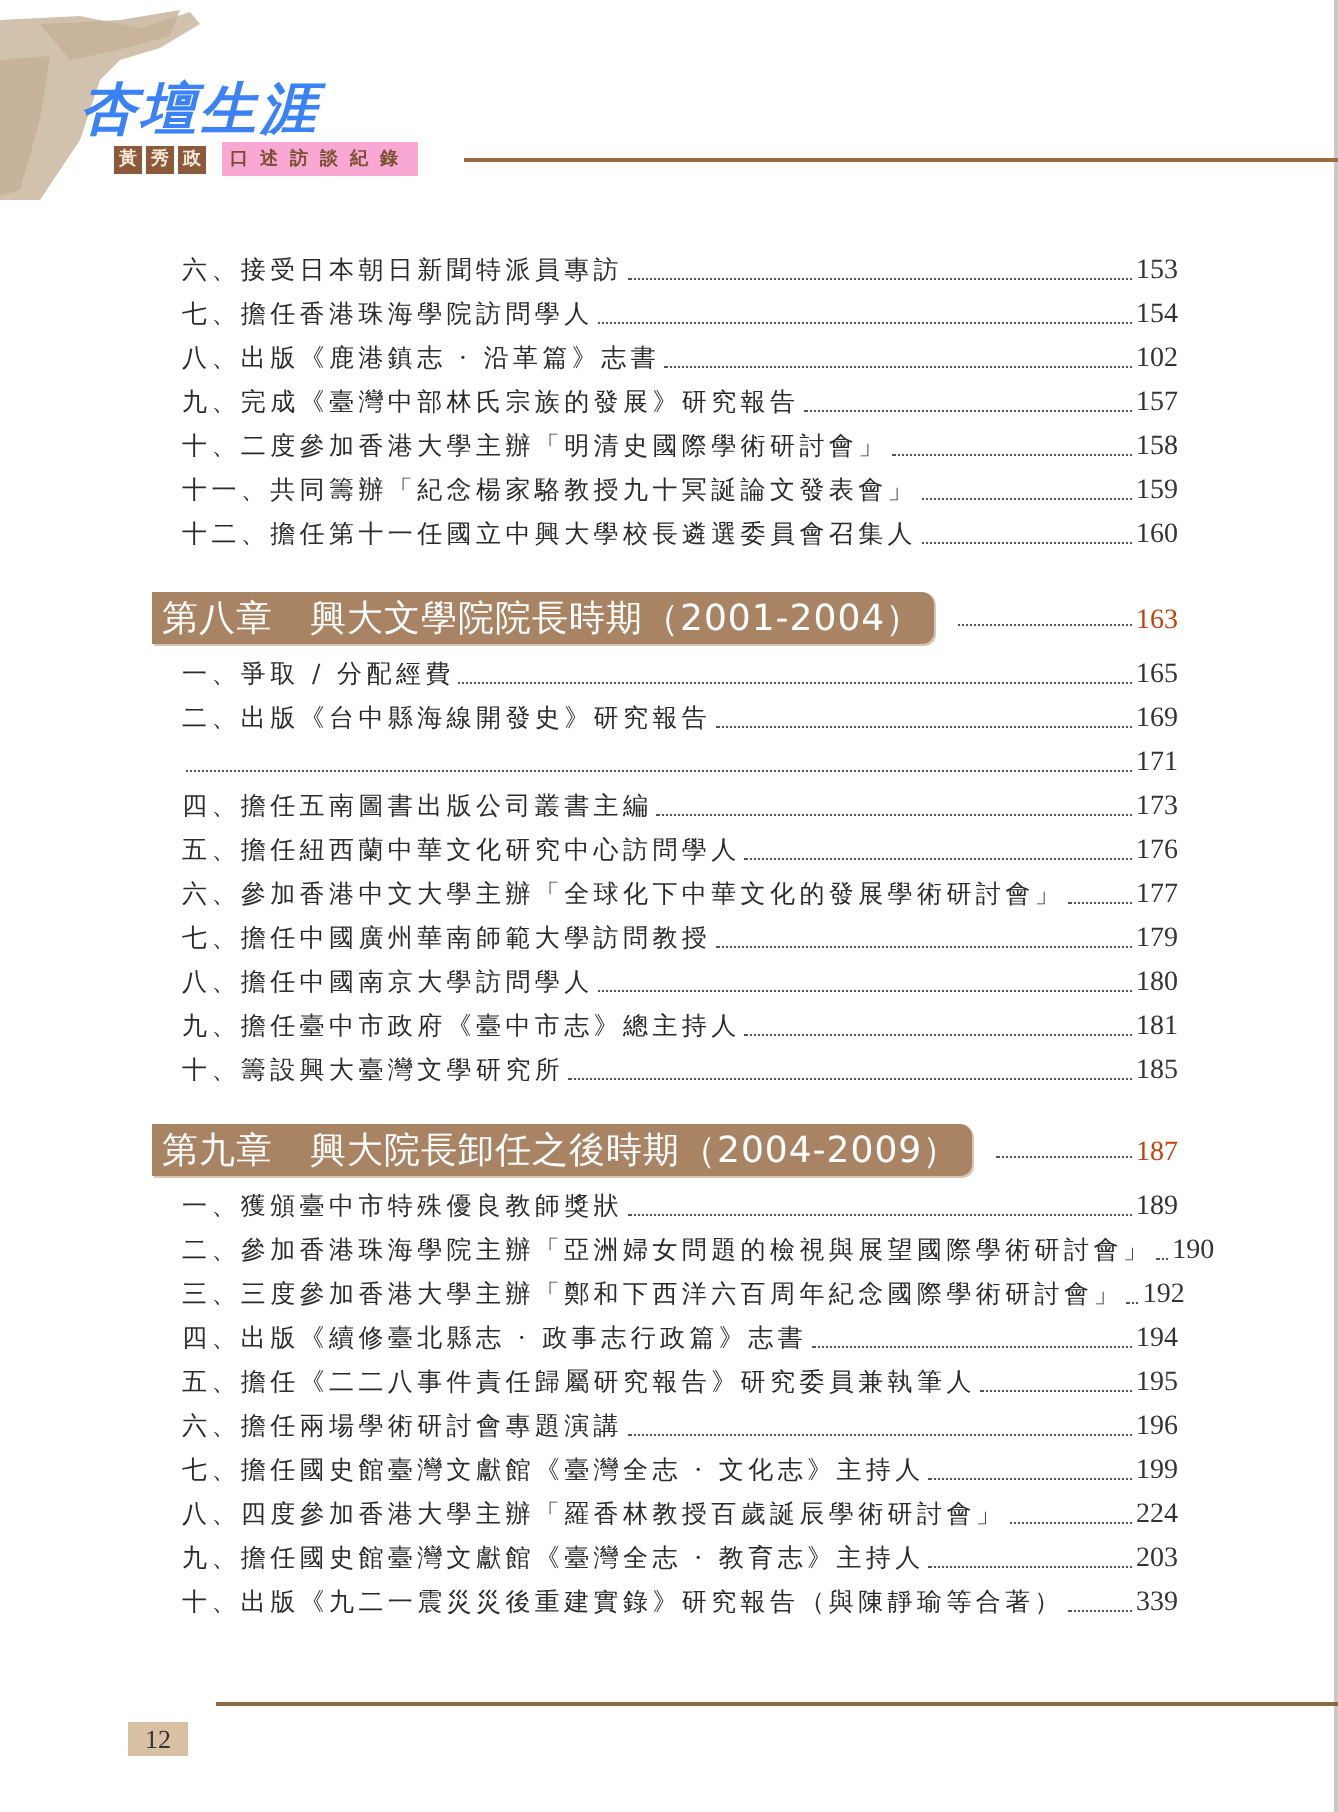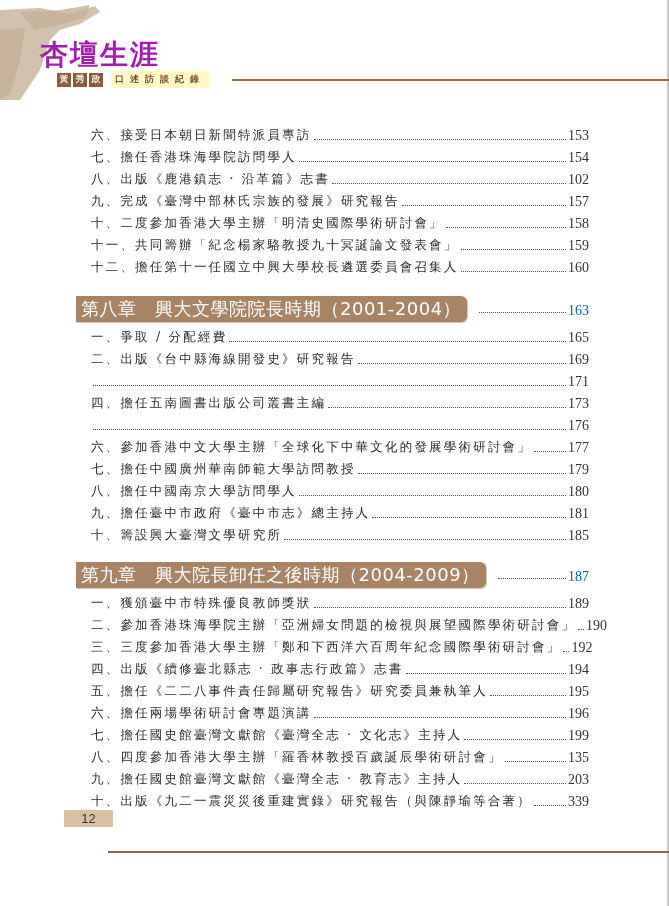--- a/index.html
+++ b/index.html
@@ -3,45 +3,45 @@
 <meta charset="utf-8">
 <style>
   html, body { margin: 0; padding: 0; background: #ffffff; }
   body { width: 669px; height: 906px; position: relative; overflow: hidden;
          font-family: "DejaVu Serif", "Liberation Serif", serif; color: #2b2b2b; }
   .page-edge { position: absolute; right: 0; top: 0; width: 2px; height: 906px; background: #c9c9c9; }
 
   
   .brush { position: absolute; left: 0; top: 0; width: 150px; height: 100px; }
   .title { position: absolute; left: 40px; top: 36px; font-size: 28px; letter-spacing: 2px;
-           color: #a21caf; font-family: "DejaVu Serif", serif; font-weight: bold; }
+           color: #3b82f6; font-family: "DejaVu Serif", serif; font-style: italic; font-weight: bold; }
   .subtitle-row { position: absolute; left: 57px; top: 71px; display: flex; align-items: center; }
   .seal { width: 14px; height: 14px; background: #8a5a3a; color: #f4e6d4; font-size: 9px;
           display: flex; align-items: center; justify-content: center; margin-right: 2px;
           font-family: "DejaVu Sans", sans-serif; font-weight: bold; }
   .subtitle { margin-left: 6px; font-size: 9px; letter-spacing: 6px; color: #7a4f32;
-              background: #fef9c3; padding: 2px 4px; font-family: "DejaVu Sans", sans-serif; font-weight: bold; }
+              background: #f9a8d4; padding: 2px 4px; font-family: "DejaVu Sans", sans-serif; font-weight: bold; }
   .header-rule { position: absolute; left: 232px; top: 79px; width: 437px; height: 2px; background: #9b6a40; }
   .entry { position: absolute; left: 91px; width: 498px; height: 18px; display: flex; align-items: flex-end;
            font-size: 12.5px; letter-spacing: 2.2px; }
   .entry .label { white-space: nowrap; flex: none; }
   .entry .leader { flex: 1; border-bottom: 1.5px dotted #555; margin: 0 2px 4px 2px; min-width: 6px; }
   .entry .page { flex: none; font-family: "Liberation Serif", serif; font-size: 14px; letter-spacing: 0; color: #333; }
 
   .chapter { position: absolute; left: 76px; width: 513px; height: 22px; display: flex; align-items: center; }
   .chapter .badge { background: #a88464; color: #ffffff; font-size: 18px; padding: 1px 6px 1px 5px;
                     border-radius: 0 6px 6px 0; white-space: nowrap; letter-spacing: 0.5px;
                     box-shadow: 1px 1px 0 #d8c5b3; }
   .chapter .badge .num { font-family: "DejaVu Sans", sans-serif; font-weight: normal; }
   .chapter .leader { flex: 1; border-bottom: 1.5px dotted #555; margin: 6px 2px 0 12px; }
-  .chapter .page { font-family: "Liberation Serif", serif; font-size: 14px; color: #0369a1; margin-top: 4px; }
+  .chapter .page { font-family: "Liberation Serif", serif; font-size: 14px; color: #c2410c; margin-top: 4px; }
 
   
-  .page-num { position: absolute; left: 64px; top: 810px; width: 49px; height: 17px; background: #d8c0a2;
-              font-family: Liberation Sans, sans-serif; font-size: 13px; color: #333; text-align: center; line-height: 17px; }
+  .page-num { position: absolute; left: 64px; top: 861px; width: 30px; height: 17px; background: #d8c0a2;
+              font-family: Liberation Serif, serif; font-size: 13px; color: #333; text-align: center; line-height: 17px; }
   .footer-rule { position: absolute; left: 108px; top: 851px; width: 561px; height: 2px; background: #8b6a44; }
 </style>
 </head>
 <body>
 
 <div class="page-edge"></div>
 
 <svg class="brush" viewBox="0 0 150 100">
   <path d="M0,10 L40,8 L70,14 L95,6 L100,12 L80,24 L60,30 L50,40 L45,55 L40,70 L30,85 L20,100 L0,100 Z" fill="#d2c2ad"></path>
   <path d="M20,12 L60,10 L90,5 L85,18 L55,26 L35,30 Z" fill="#c4b096" opacity="0.8"></path>
@@ -110,20 +110,21 @@
 <div class="entry" style="top:372px">
     <span class="leader"></span>
     <span class="page">171</span>
   </div>
 <div class="entry" style="top:394px">
     <span class="label">四、擔任五南圖書出版公司叢書主編</span>
     <span class="leader"></span>
     <span class="page">173</span>
   </div>
 <div class="entry" style="top:416px">
+    <span class="label">五、擔任紐西蘭中華文化研究中心訪問學人</span>
     <span class="leader"></span>
     <span class="page">176</span>
   </div>
 <div class="entry" style="top:438px">
     <span class="label">六、參加香港中文大學主辦「全球化下中華文化的發展學術研討會」</span>
     <span class="leader"></span>
     <span class="page">177</span>
   </div>
 <div class="entry" style="top:460px">
     <span class="label">七、擔任中國廣州華南師範大學訪問教授</span>
@@ -182,21 +183,21 @@
     <span class="page">196</span>
   </div>
 <div class="entry" style="top:726px">
     <span class="label">七、擔任國史館臺灣文獻館《臺灣全志 · 文化志》主持人</span>
     <span class="leader"></span>
     <span class="page">199</span>
   </div>
 <div class="entry" style="top:748px">
     <span class="label">八、四度參加香港大學主辦「羅香林教授百歲誕辰學術研討會」</span>
     <span class="leader"></span>
-    <span class="page">135</span>
+    <span class="page">224</span>
   </div>
 <div class="entry" style="top:770px">
     <span class="label">九、擔任國史館臺灣文獻館《臺灣全志 · 教育志》主持人</span>
     <span class="leader"></span>
     <span class="page">203</span>
   </div>
 <div class="entry" style="top:792px">
     <span class="label">十、出版《九二一震災災後重建實錄》研究報告（與陳靜瑜等合著）</span>
     <span class="leader"></span>
     <span class="page">339</span>

